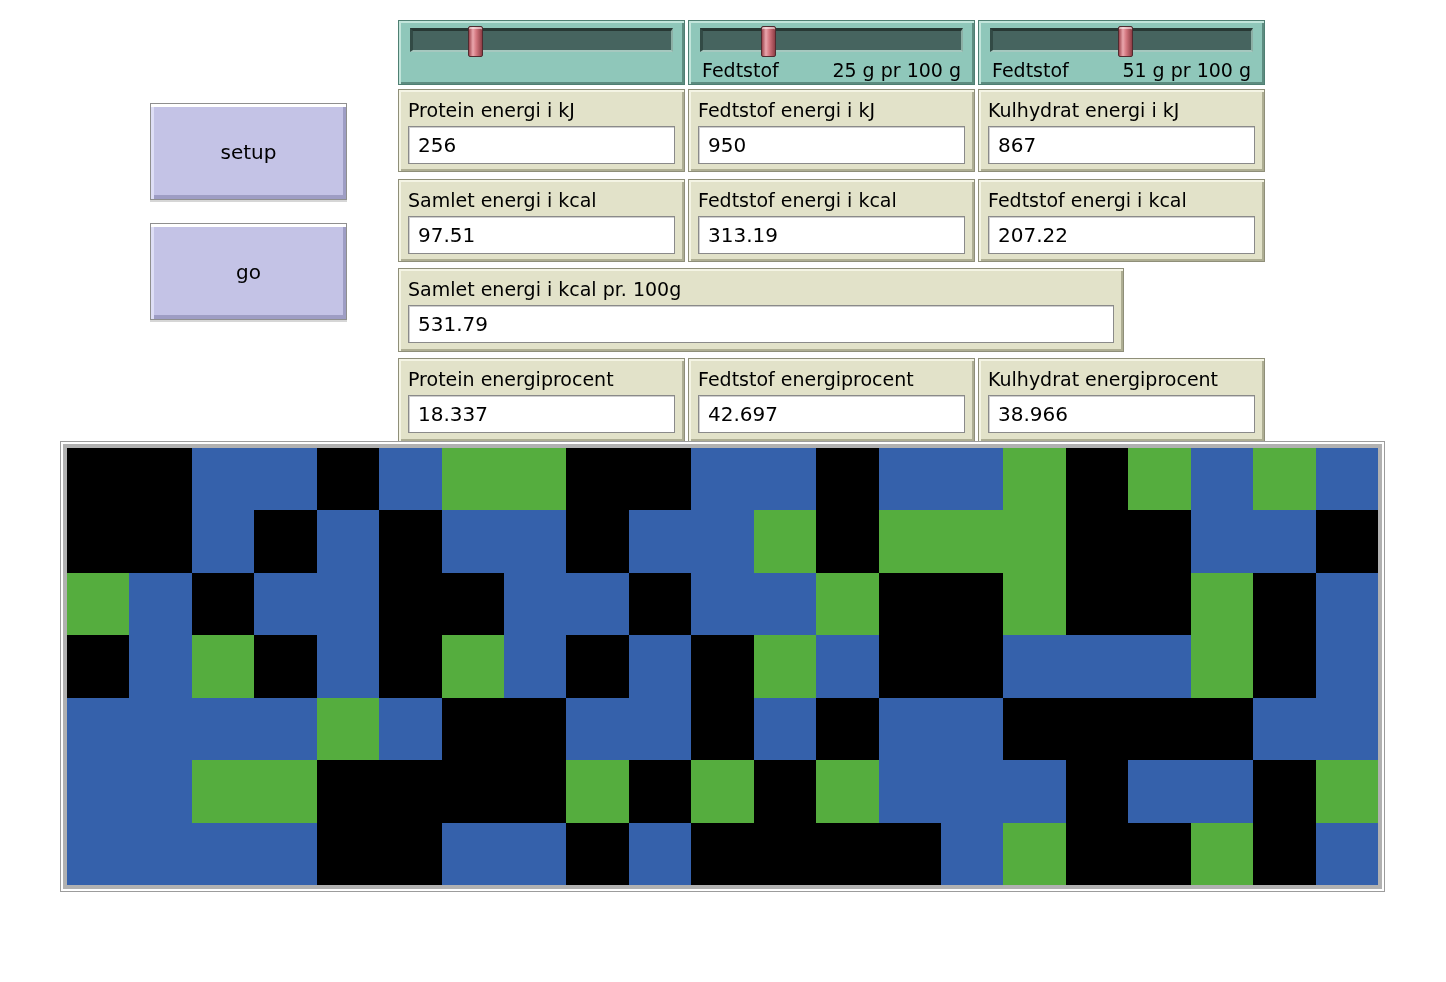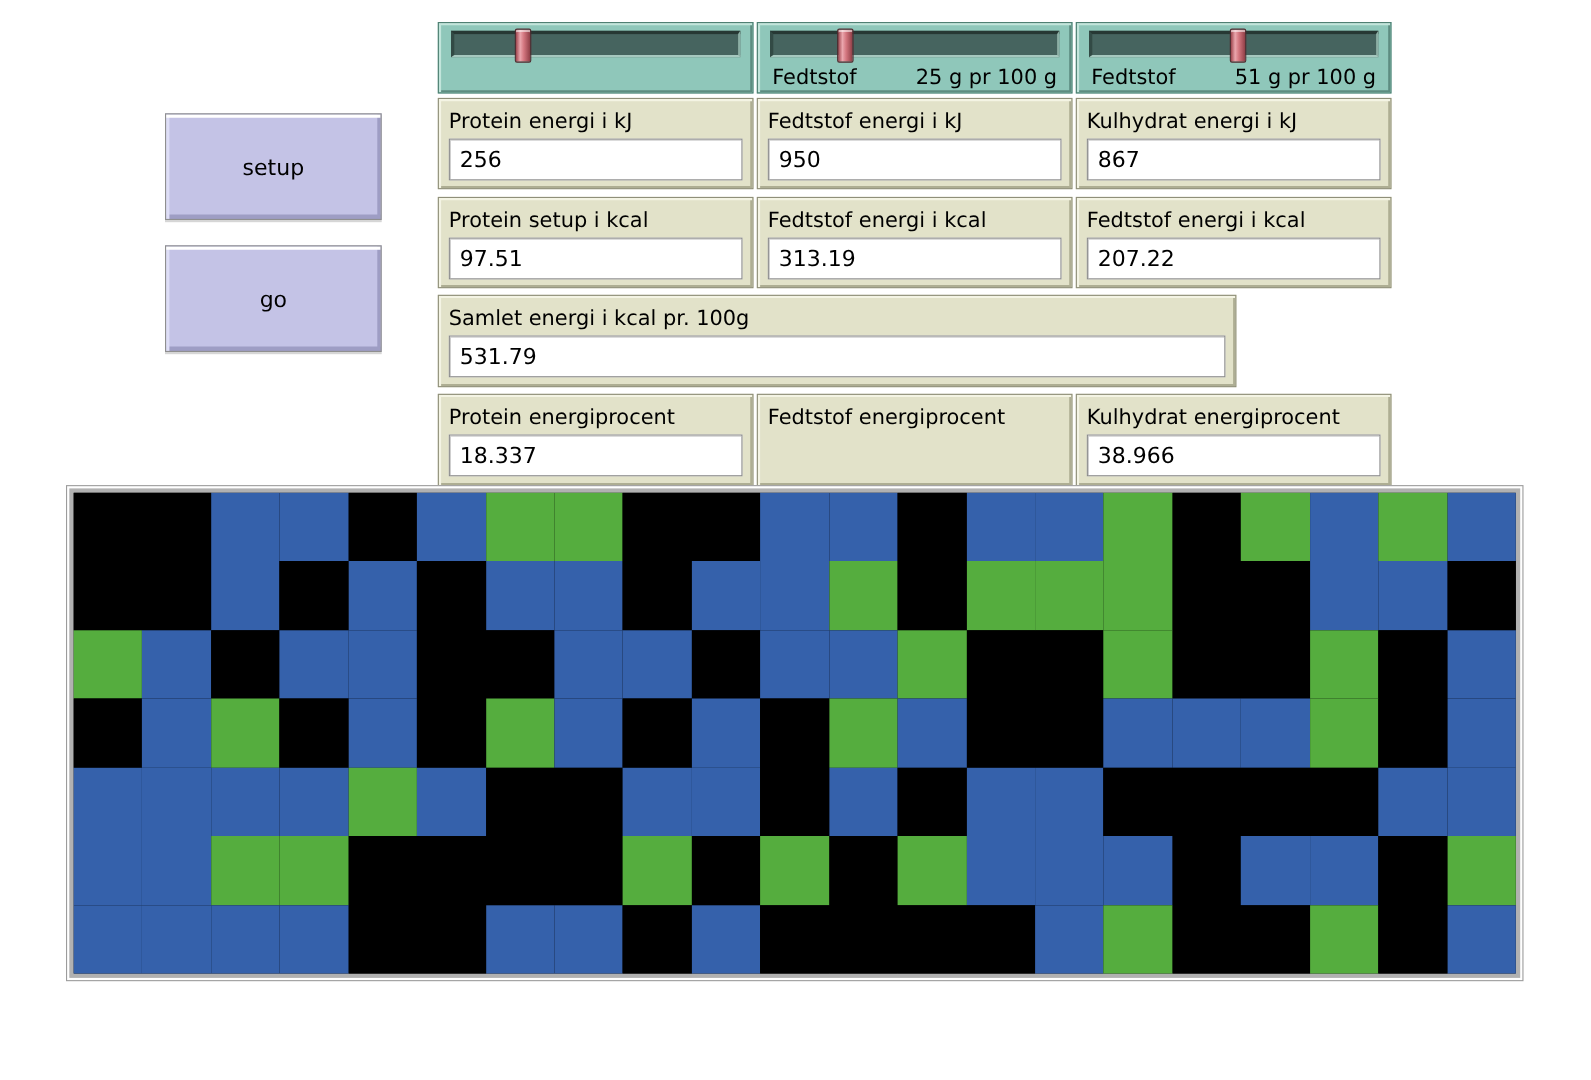--- a/index.html
+++ b/index.html
@@ -110,21 +110,21 @@
 <div class="nl-monitor" style="left:688px; top:89px">
   <div class="m-label">Fedtstof energi i kJ</div>
   <div class="m-value">950</div>
 </div>
 <div class="nl-monitor" style="left:978px; top:89px">
   <div class="m-label">Kulhydrat energi i kJ</div>
   <div class="m-value">867</div>
 </div>
 
 <div class="nl-monitor" style="left:398px; top:179px">
-  <div class="m-label">Protein setup i kcal</div>
+  <div class="m-label">Samlet energi i kcal</div>
   <div class="m-value">97.51</div>
 </div>
 <div class="nl-monitor" style="left:688px; top:179px">
   <div class="m-label">Fedtstof energi i kcal</div>
   <div class="m-value">313.19</div>
 </div>
 <div class="nl-monitor" style="left:978px; top:179px">
   <div class="m-label">Fedtstof energi i kcal</div>
   <div class="m-value">207.22</div>
 </div>
@@ -133,20 +133,21 @@
   <div class="m-label">Samlet energi i kcal pr. 100g</div>
   <div class="m-value">531.79</div>
 </div>
 
 <div class="nl-monitor" style="left:398px; top:358px; height:84px">
   <div class="m-label">Protein energiprocent</div>
   <div class="m-value">18.337</div>
 </div>
 <div class="nl-monitor" style="left:688px; top:358px; height:84px">
   <div class="m-label">Fedtstof energiprocent</div>
+  <div class="m-value">42.697</div>
 </div>
 <div class="nl-monitor" style="left:978px; top:358px; height:84px">
   <div class="m-label">Kulhydrat energiprocent</div>
   <div class="m-value">38.966</div>
 </div>
 
 <div class="nl-world">
   <div class="nl-world-frame">
     <div class="nl-world-grid">
         <div style="background: rgb(0, 0, 0);"></div>

